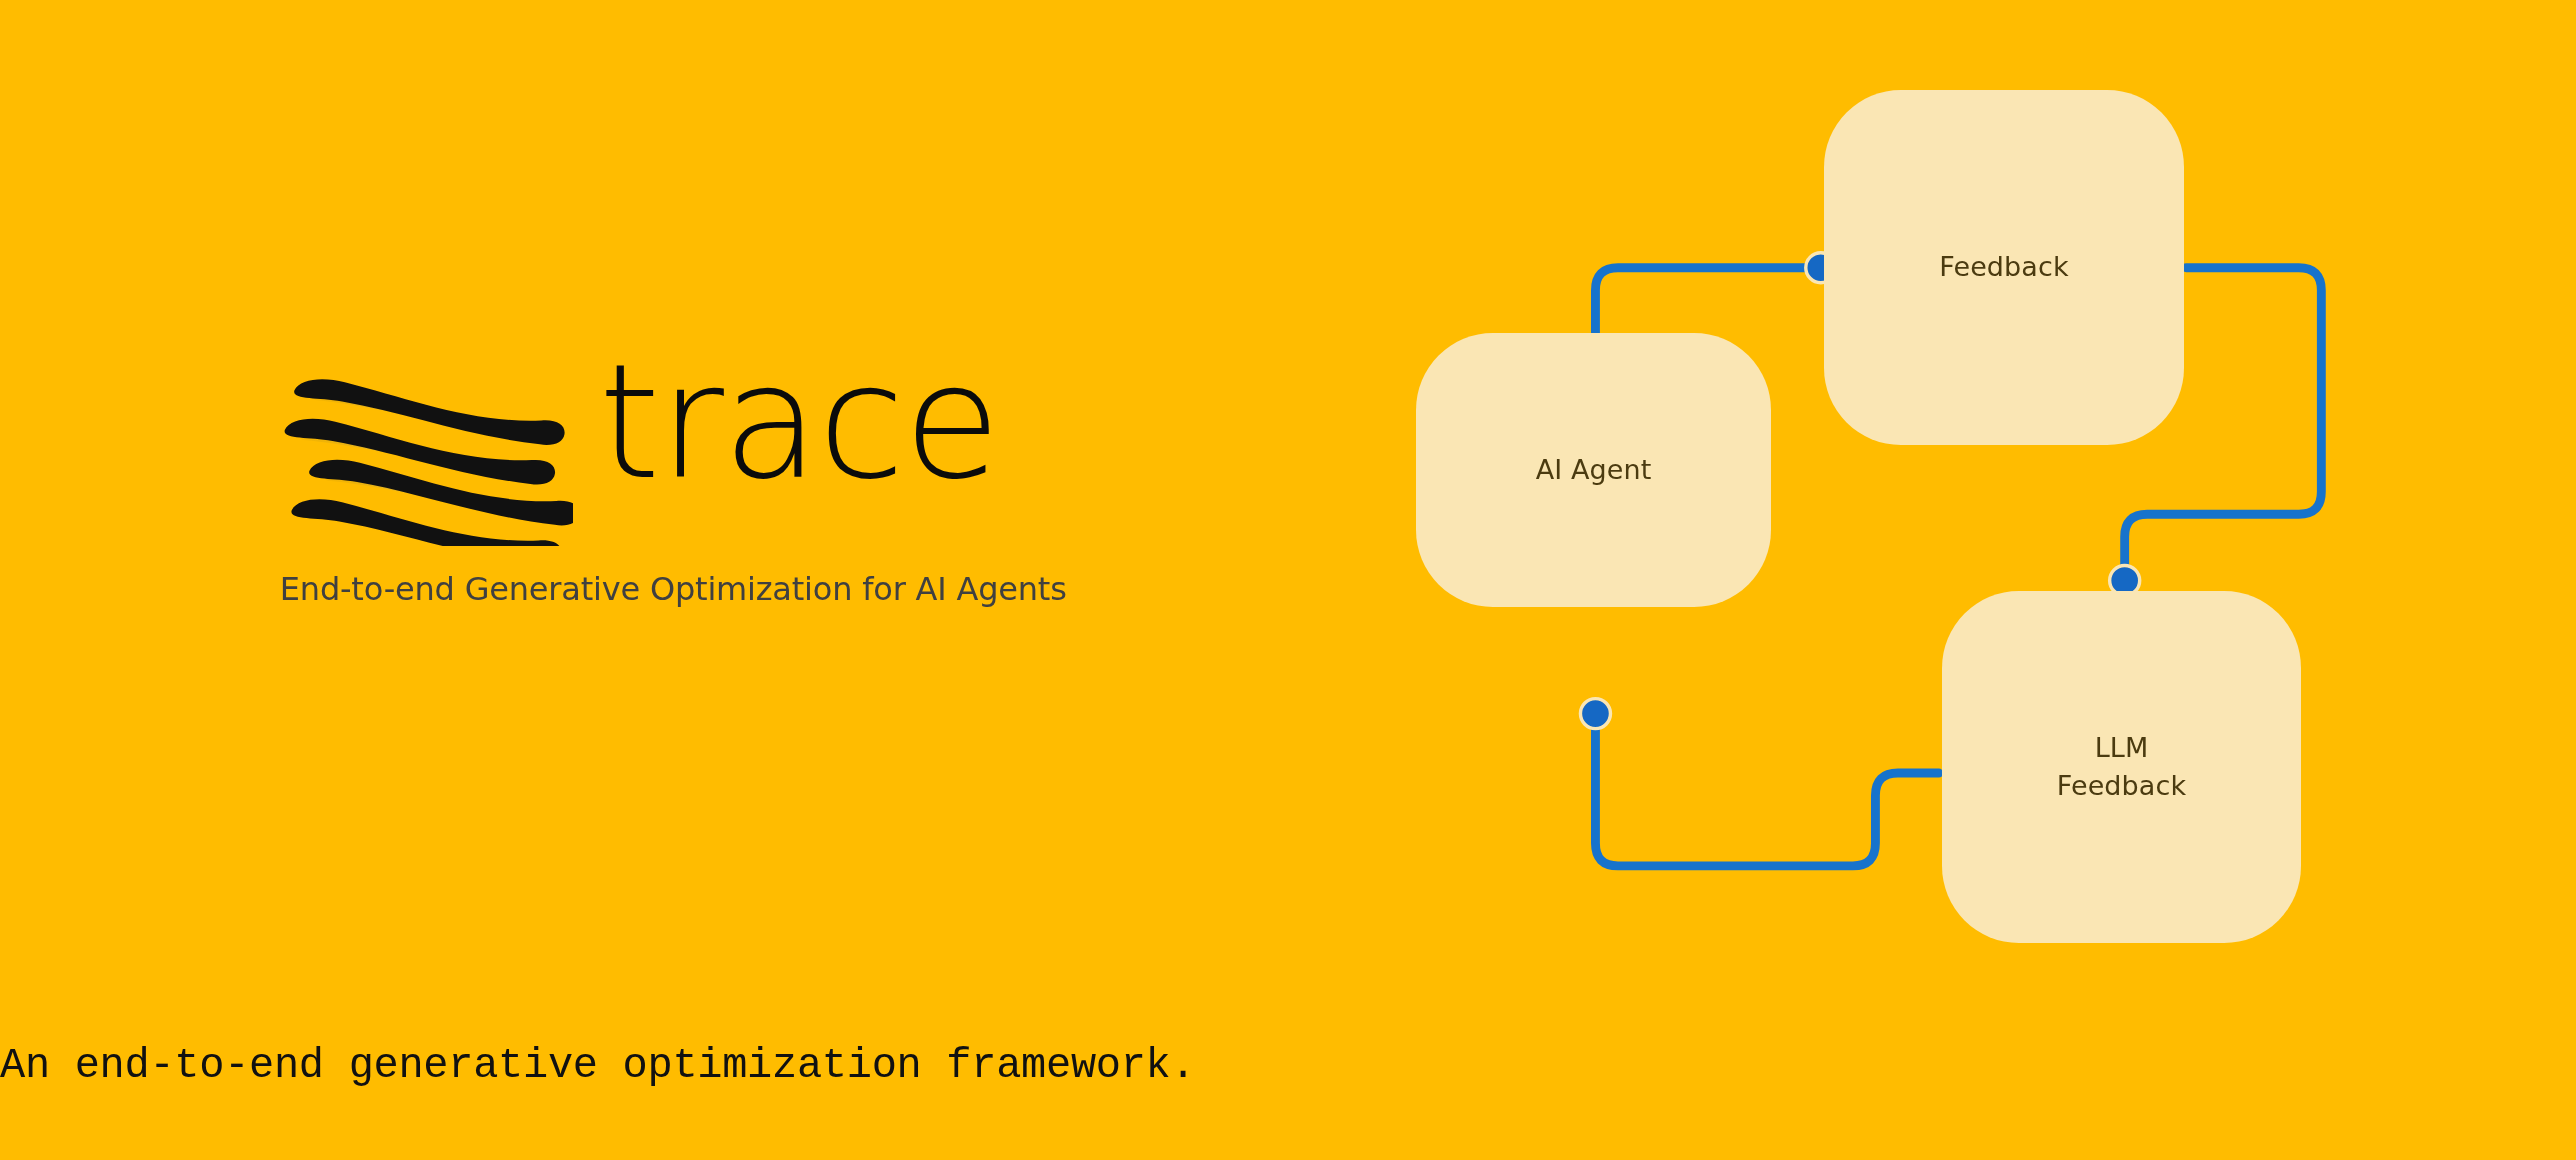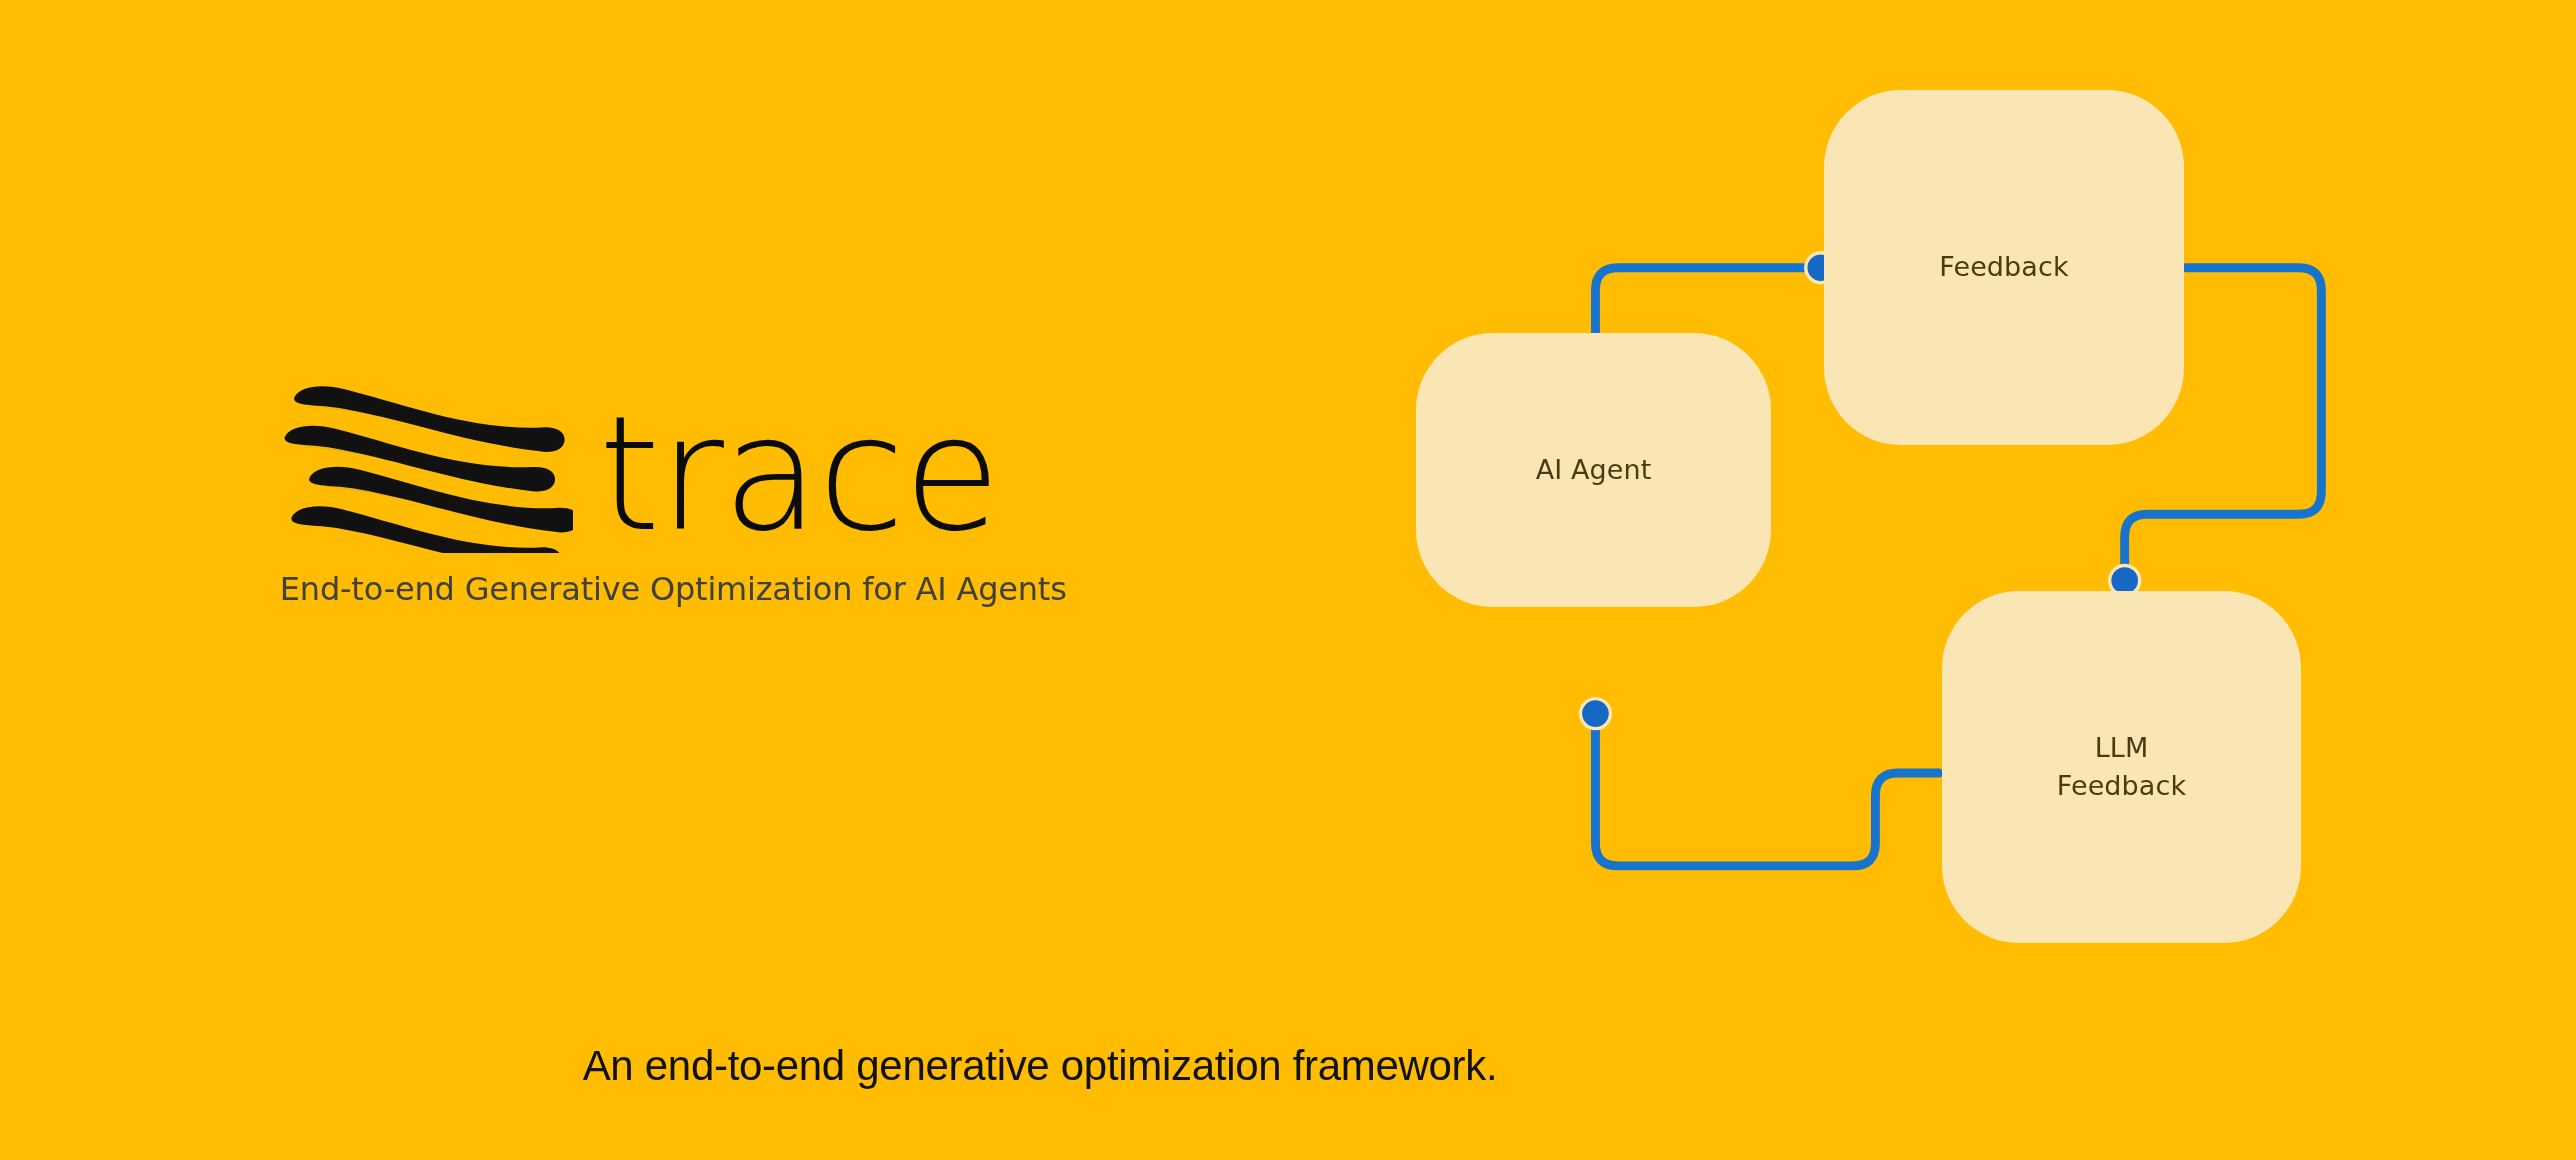--- a/index.html
+++ b/index.html
@@ -33,21 +33,21 @@
     height: 273px;
   }
 
   #logo-row {
     position: absolute;
     left: 0;
     top: 0;
     width: 888px;
     height: 198px;
     display: flex;
-    align-items: flex-end;
+    align-items: flex-start;
   }
 
   #logo-mark {
     width: 294px;
     height: 191px;
     flex: 0 0 294px;
     margin-left: 5.5px;
   }
 
   #wordmark {
@@ -113,22 +113,22 @@
   #node-ai-agent   { left: 36px;  top: 292px; width: 355px; height: 274px; }
   #node-feedback   { left: 444px; top: 49px;  width: 360px; height: 355px; }
   #node-llm-optimizer { left: 562px; top: 550px; width: 359px; height: 352px; }
 
   
   #page-caption {
     position: absolute;
     left: 0;
     top: 1042px;
     width: 2080px;
-    text-align: center;
-    font-family: Liberation Sans, sans-serif;
+    text-align: left;
+    font-family: Liberation Mono, monospace;
     font-size: 42px;
     font-weight: 400;
     color: #111111;
     letter-spacing: -0.3px;
   }
 </style>
 </head>
 <body>
 
 <div id="banner">

